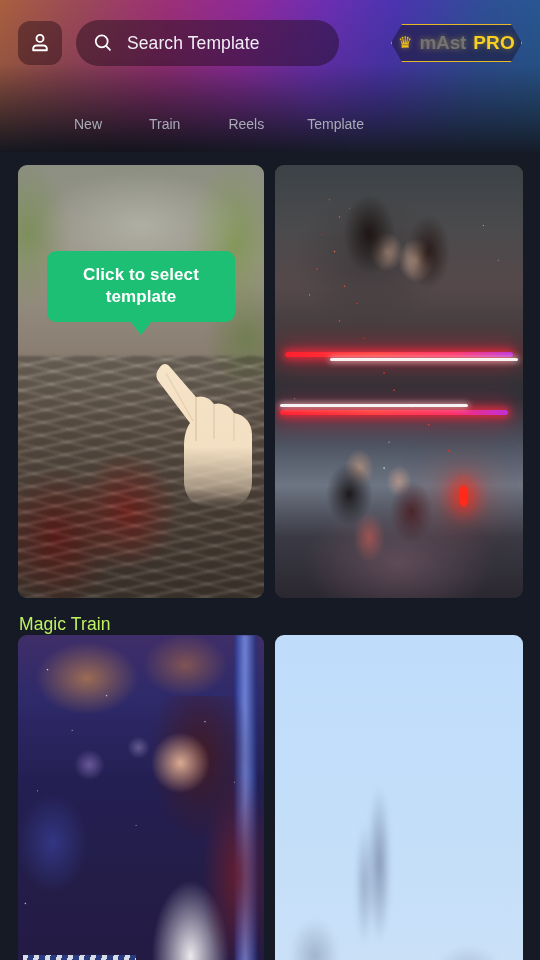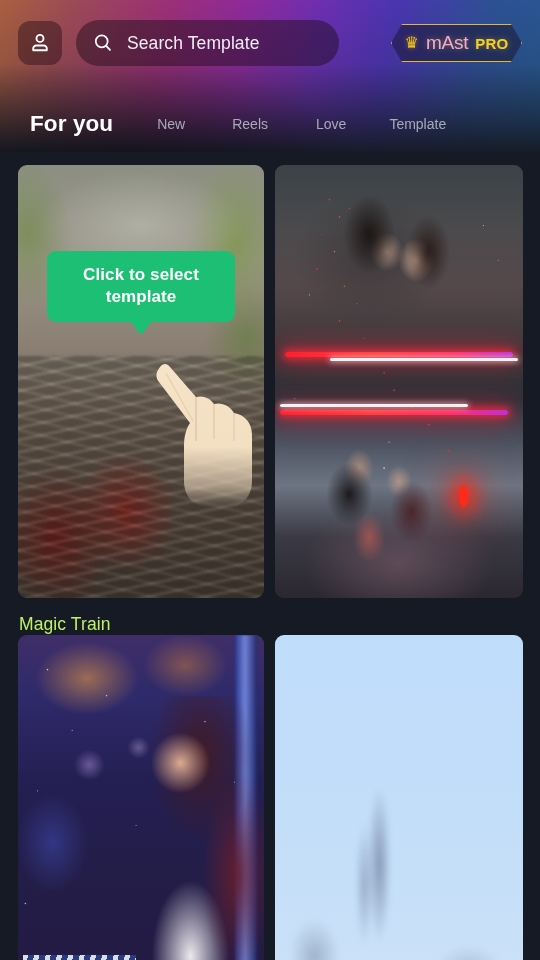--- a/index.html
+++ b/index.html
@@ -119,29 +119,29 @@
     border: 1.6px solid #e8b927;
     clip-path: polygon(11px 0, calc(100% - 11px) 0, 100% 50%, calc(100% - 11px) 100%, 11px 100%, 0 50%);
   }
   .pro-crown {
     font-size: 16px;
     line-height: 1;
     color: #f2c21a;
     text-shadow: 0 0 5px rgba(242,194,26,0.55);
   }
   .pro-mast {
-    color: #f9a8d4;
+    color: #737373;
     font-size: 19px;
-    font-weight: normal;
+    font-weight: bold;
     letter-spacing: -0.2px;
     text-shadow: 0 0 6px rgba(247,208,33,0.45);
   }
   .pro-label {
     color: #f7d021;
-    font-size: 15px;
+    font-size: 19px;
     font-weight: bold;
     letter-spacing: 0.2px;
     text-shadow: 0 0 6px rgba(247,208,33,0.45);
   }
 
   
   .tabs {
     position: absolute;
     left: 0;
     top: 96px;
@@ -460,27 +460,26 @@
 
       <div class="pro-btn">
         <span class="pro-crown">♛</span>
         <span class="pro-mast">mAst</span>
         <span class="pro-label">PRO</span>
       </div>
 
     </div>
 
     <div class="tabs">
-      <div class="tab active">For you</div>
       <div class="tab-sp-1"></div>
       <div class="tab">New</div>
       <div class="tab-sp-2"></div>
+      <div class="tab">Train</div>
+      <div class="tab-sp-3"></div>
       <div class="tab">Reels</div>
-      <div class="tab-sp-3"></div>
-      <div class="tab">Love</div>
       <div class="tab-sp-4"></div>
       <div class="tab">Template</div>
     </div>
   </div>
 
   <div class="grid">
 
     <div class="card">
       <div class="thumb">
         <div class="art-train"></div>

